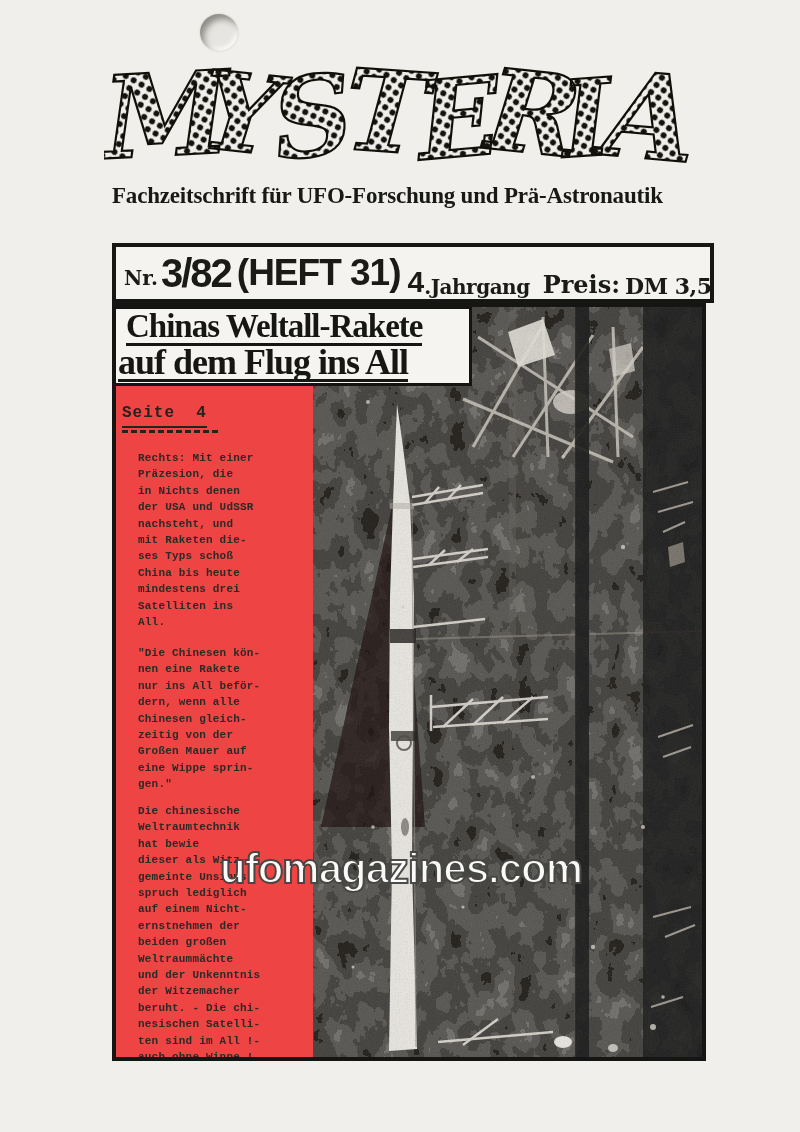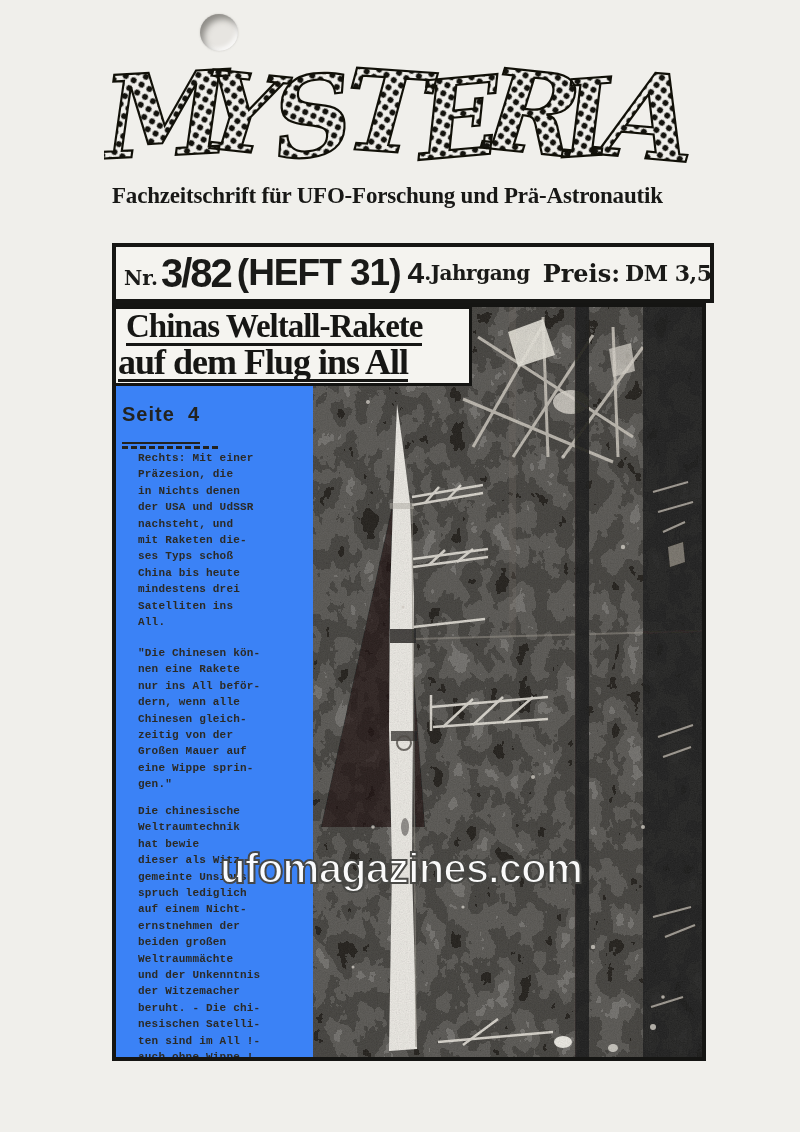--- a/index.html
+++ b/index.html
@@ -16,50 +16,50 @@
   
   .logo{left:104px;top:54px;width:598px;height:126px;}
   .logo text{font-family:"DejaVu Serif",serif;font-weight:bold;font-style:italic;
              stroke:#111008;stroke-width:2.2px;}
   .subtitle{left:112px;top:183px;width:592px;text-align:left;
             font-family:"Liberation Serif",serif;font-weight:bold;font-size:23px;
             letter-spacing:-0.2px;color:#181816;white-space:nowrap;}
 
   
   .issuebar{left:112px;top:243px;width:586px;height:52px;border:4px solid #161614;
-            background:#f4f3ef;display:flex;align-items:center;white-space:nowrap;
+            background:#f4f3ef;display:flex;align-items:flex-end;white-space:nowrap;
             padding-left:8px;overflow:hidden;}
   .issuebar > span{display:inline-block;transform:translateY(0);}
   .nr{font-family:"DejaVu Serif",serif;font-weight:bold;font-size:20px;align-self:center;margin-top:10px;}
   .issue-no{font-family:"Liberation Sans",sans-serif;font-weight:bold;font-size:40px;
             letter-spacing:-2px;margin-left:3px;line-height:52px;}
   .heft{font-family:"Liberation Sans",sans-serif;font-weight:bold;font-size:37px;
         letter-spacing:-1px;margin-left:6px;line-height:52px;}
   .vol-no{font-family:"Liberation Sans",sans-serif;font-weight:bold;font-size:30px;margin-left:7px;}
   .vol-label{font-family:"DejaVu Serif",serif;font-weight:bold;font-size:20px;letter-spacing:-0.5px;}
   .price-label{font-family:"DejaVu Serif",serif;font-weight:bold;font-size:24px;margin-left:13px;}
   .price-value{font-family:"DejaVu Serif",serif;font-weight:bold;font-size:22px;
                letter-spacing:-0.5px;margin-left:5px;}
 
   
   .contentbox{left:112px;top:303px;width:586px;height:750px;border:4px solid #151513;
-              background:#3b82f6;overflow:hidden;}
+              background:#ef4444;overflow:hidden;}
   .photo{left:197px;top:0;width:389px;height:750px;}
 
   .headlinebox{left:0;top:-1px;width:353px;height:73px;background:#f5f4f0;
                border:3px solid #141412;border-left:none;z-index:3;padding-top:1px;}
   .hl{font-family:"Liberation Serif",serif;font-weight:bold;color:#161614;line-height:33px;white-space:nowrap;}
   .hl1{font-size:33px;margin-left:10px;letter-spacing:-1px;}
   .hl2{font-size:36px;margin-left:2px;letter-spacing:-1px;}
   .hl span{display:inline-block;border-bottom:3px solid #161614;padding-bottom:0px;}
 
   .leftcol{left:6px;top:96px;width:188px;z-index:2;}
-  .pageref{font-family:Liberation Sans, sans-serif;font-weight:bold;font-size:20px;
+  .pageref{font-family:Liberation Mono, monospace;font-weight:bold;font-size:16px;
            letter-spacing:1px;color:#23231f;display:inline-block;
-           border-bottom:2px solid #23231f;padding-bottom:16px;white-space:pre;}
+           border-bottom:2px solid #23231f;padding-bottom:4px;white-space:pre;}
   .dashline{width:96px;border-bottom:3px dashed #23231f;margin-top:2px;}
   .para{font-family:"Liberation Mono",monospace;font-weight:bold;font-size:11px;
         line-height:16.4px;letter-spacing:0.2px;color:#2b2a26;white-space:pre-line;position:absolute;left:16px;width:190px;}
   .p1{top:47px;}  
   .p2{top:242px;}
   .p3{top:400px;}
 
   .watermark{left:104px;top:538px;z-index:5;font-family:"Liberation Sans",sans-serif;
              font-weight:bold;font-size:42px;letter-spacing:-1px;color:#ffffff;
              -webkit-text-stroke:2px #474744;white-space:nowrap;opacity:.97;}

